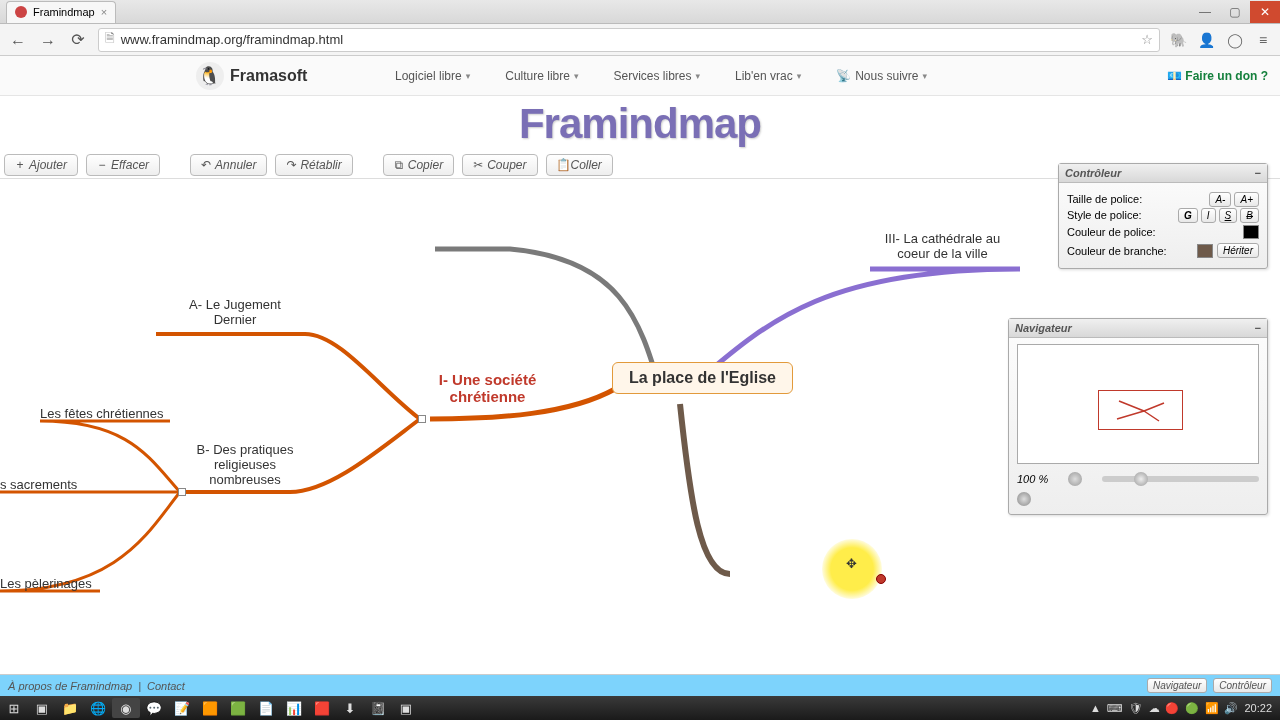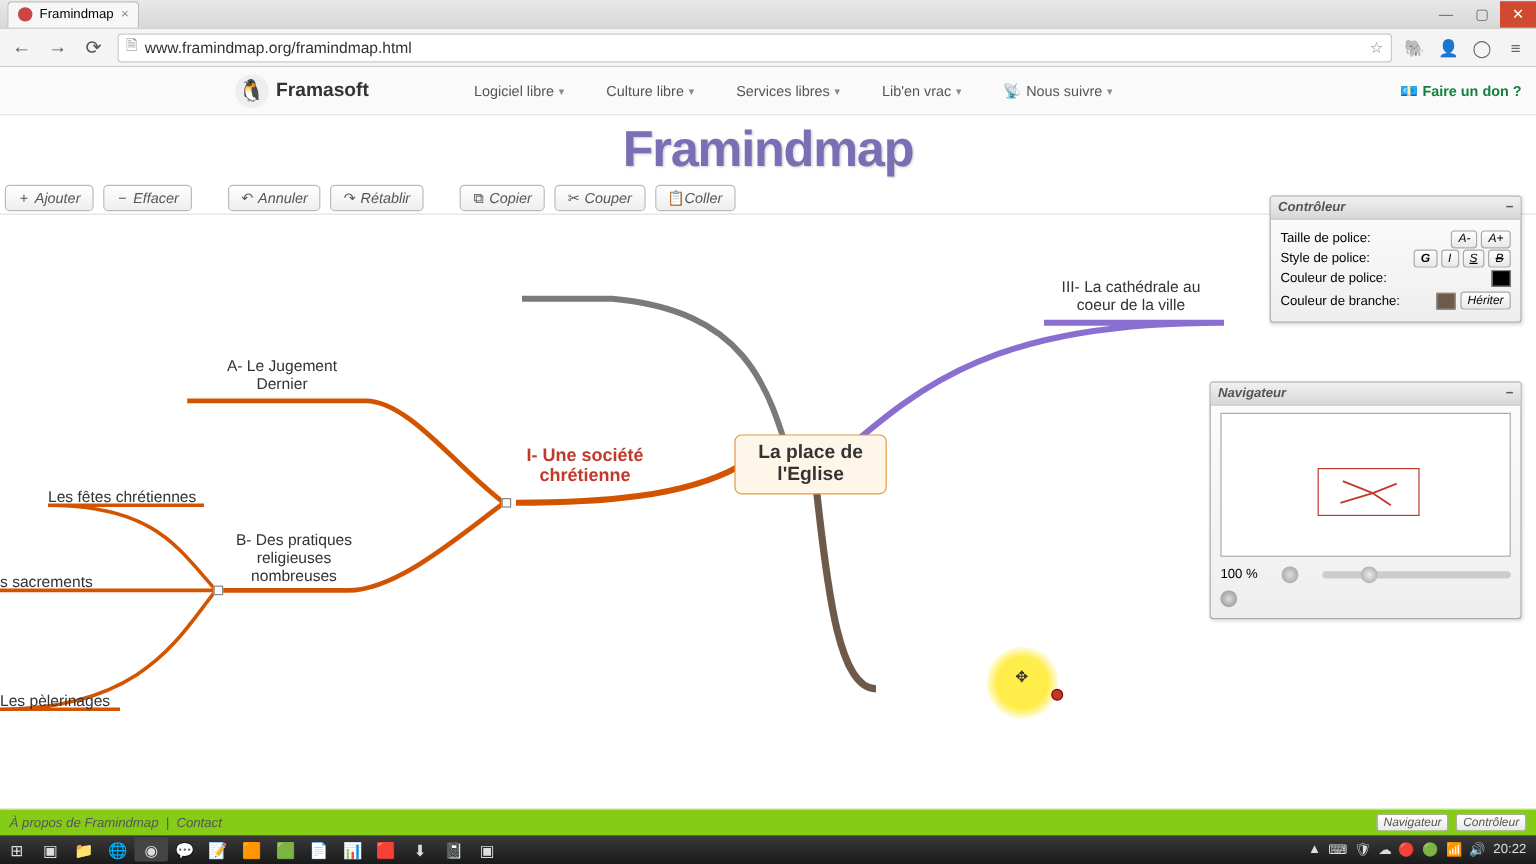--- a/index.html
+++ b/index.html
@@ -44,21 +44,21 @@
 
 svg.edges { position: absolute; inset: 0; width: 100%; height: 100%; pointer-events: none; }
 
 .panel { position: absolute; background: linear-gradient(#fdfdfd,#eee); border: 1px solid #aaa; border-radius: 3px; font-size: 11px; box-shadow: 1px 1px 3px rgba(0,0,0,0.15); }
 .panel .phead { background: linear-gradient(#f0f0f0,#d8d8d8); padding: 3px 6px; font-weight: bold; font-style: italic; color: #555; border-bottom: 1px solid #bbb; display:flex; justify-content:space-between; }
 .panel .pbody { padding: 6px 8px; }
 .prow { display:flex; align-items:center; justify-content:space-between; margin:4px 0; }
 .pbtn { border:1px solid #aaa; padding:1px 5px; border-radius:3px; background:linear-gradient(#fff,#e8e8e8); font-size:10px; cursor:pointer; font-style:italic; }
 .swatch { width:16px; height:14px; border:1px solid #888; }
 
-.footer { position: absolute; bottom: 24px; left: 0; right: 0; height: 22px; background: #84cc16; border-top: 1px solid #ccc; display:flex; align-items:center; padding:0 8px; font-size:11px; color:#555; font-style:italic; }
+.footer { position: absolute; bottom: 24px; left: 0; right: 0; height: 22px; background: #7dd3fc; border-top: 1px solid #ccc; display:flex; align-items:center; padding:0 8px; font-size:11px; color:#555; font-style:italic; }
 .footer a { color:#555; }
 .footbtns { margin-left:auto; display:flex; gap:6px; }
 
 .taskbar { position:absolute; bottom:0; left:0; right:0; height:24px; background: linear-gradient(#3a3a3a,#1a1a1a); display:flex; align-items:center; }
 .tbicon { width:28px; height:20px; display:flex; align-items:center; justify-content:center; color:#ddd; font-size:13px; }
 .tray { margin-left:auto; display:flex; align-items:center; gap:6px; color:#ddd; font-size:11px; padding-right:8px; }
 
 .highlight { position:absolute; width:60px; height:60px; border-radius:50%; background: radial-gradient(circle, #ffed4a 0%, #ffed4a 50%, rgba(255,237,74,0) 75%); }
 .drag-handle { position:absolute; width:10px; height:10px; background:#c0392b; border-radius:50%; border:1px solid #800; }
 .toggle-handle { position:absolute; width:8px; height:8px; background:#fff; border:1px solid #888; }
@@ -176,21 +176,21 @@
 
     <path d="M 420 240 C 380 270, 330 313, 290 313 L 185 313" stroke="#d35400" stroke-width="4" fill="none"></path>
 
     <path d="M 180 313 C 150 280, 130 242, 40 242 L 170 242" stroke="#d35400" stroke-width="3" fill="none"></path>
 
     <path d="M 180 313 C 140 313, 110 313, 0 313 L 80 313" stroke="#d35400" stroke-width="3" fill="none"></path>
 
     <path d="M 180 313 C 150 350, 120 412, 0 412 L 100 412" stroke="#d35400" stroke-width="3" fill="none"></path>
   </svg>
 
-  <div class="node root" style="left:612px; top:183px; width:127px;">
+  <div class="node root" style="left:612px; top:183px; width:181px;">
     <span>La place de l'Eglise</span>
   </div>
 
 
   <div class="node subhead" style="left:425px; top:192px; width:125px;">
     <span>I- Une société chrétienne</span>
   </div>
 
   <div class="node" style="left:870px; top:52px; width:145px;">
     <span>III- La cathédrale au coeur de la ville</span>
@@ -263,21 +263,21 @@
     <span>−</span>
   </div>
   <div class="pbody">
     <div class="minimap">
       <div class="viewport" style="left:80px; top:45px; width:85px; height:40px;">
         <svg width="85" height="40">
             <path d="M 45 20 L 20 10 M 45 20 L 18 28 M 45 20 L 65 12 M 45 20 L 60 30" stroke="#c0392b" stroke-width="1.5" fill="none"></path>
           </svg>
       </div>
     </div>
-    <div style="display:flex;align-items:center;gap:20px;">
+    <div style="display:flex;align-items:center;gap:20px;font-style:italic;">
       <span>100 %</span>
       <span style="width:14px;height:14px;border-radius:50%;background:radial-gradient(#ddd,#999);"></span>
       <div style="flex:1;height:6px;background:#ccc;border-radius:3px;position:relative;">
         <div style="position:absolute;left:20%;top:-4px;width:14px;height:14px;border-radius:50%;background:radial-gradient(#eee,#999);"></div>
       </div>
     </div>
     <div style="margin-top:6px;"><span style="display:inline-block;width:14px;height:14px;border-radius:50%;background:radial-gradient(#ddd,#888);"></span></div>
   </div>
 </div>
 

